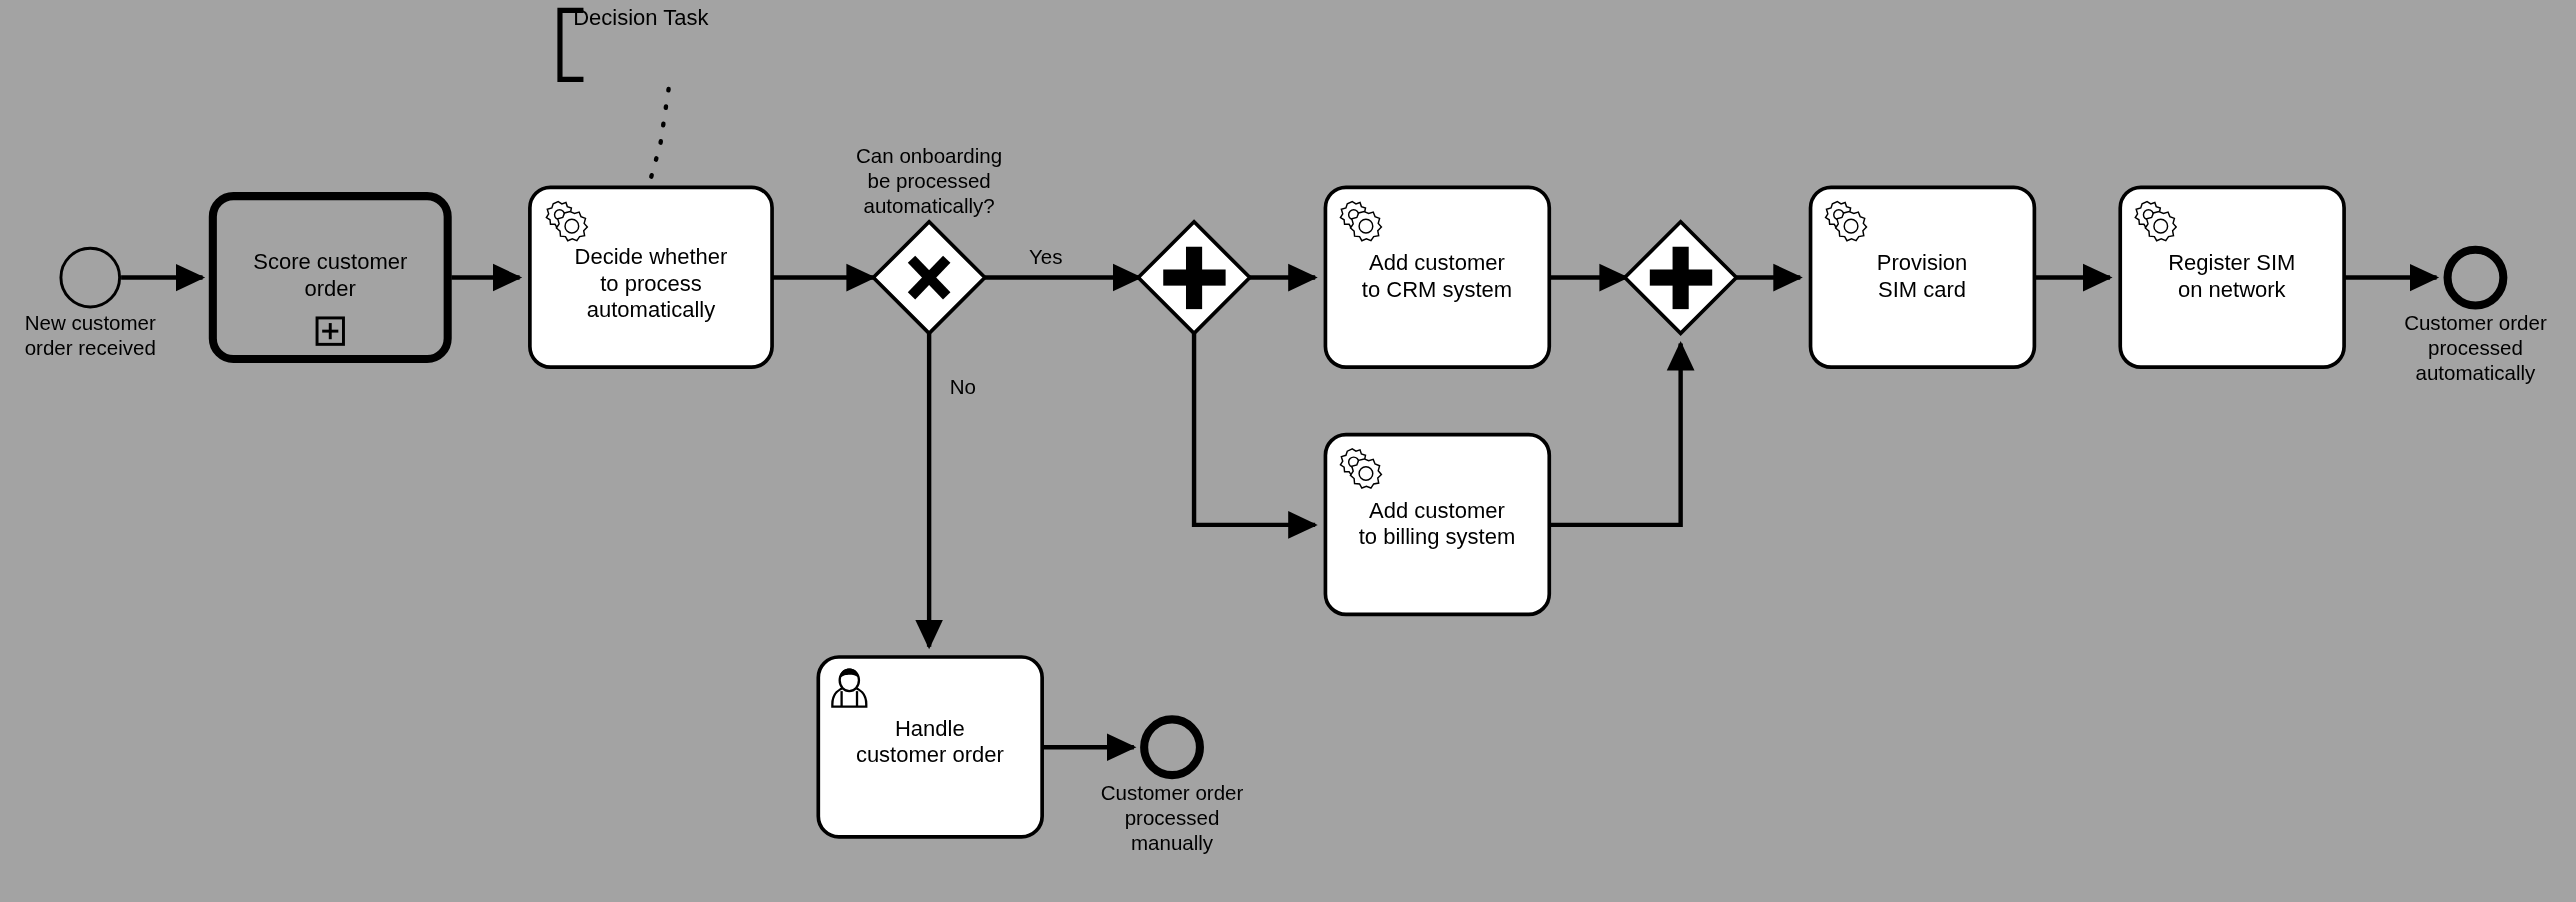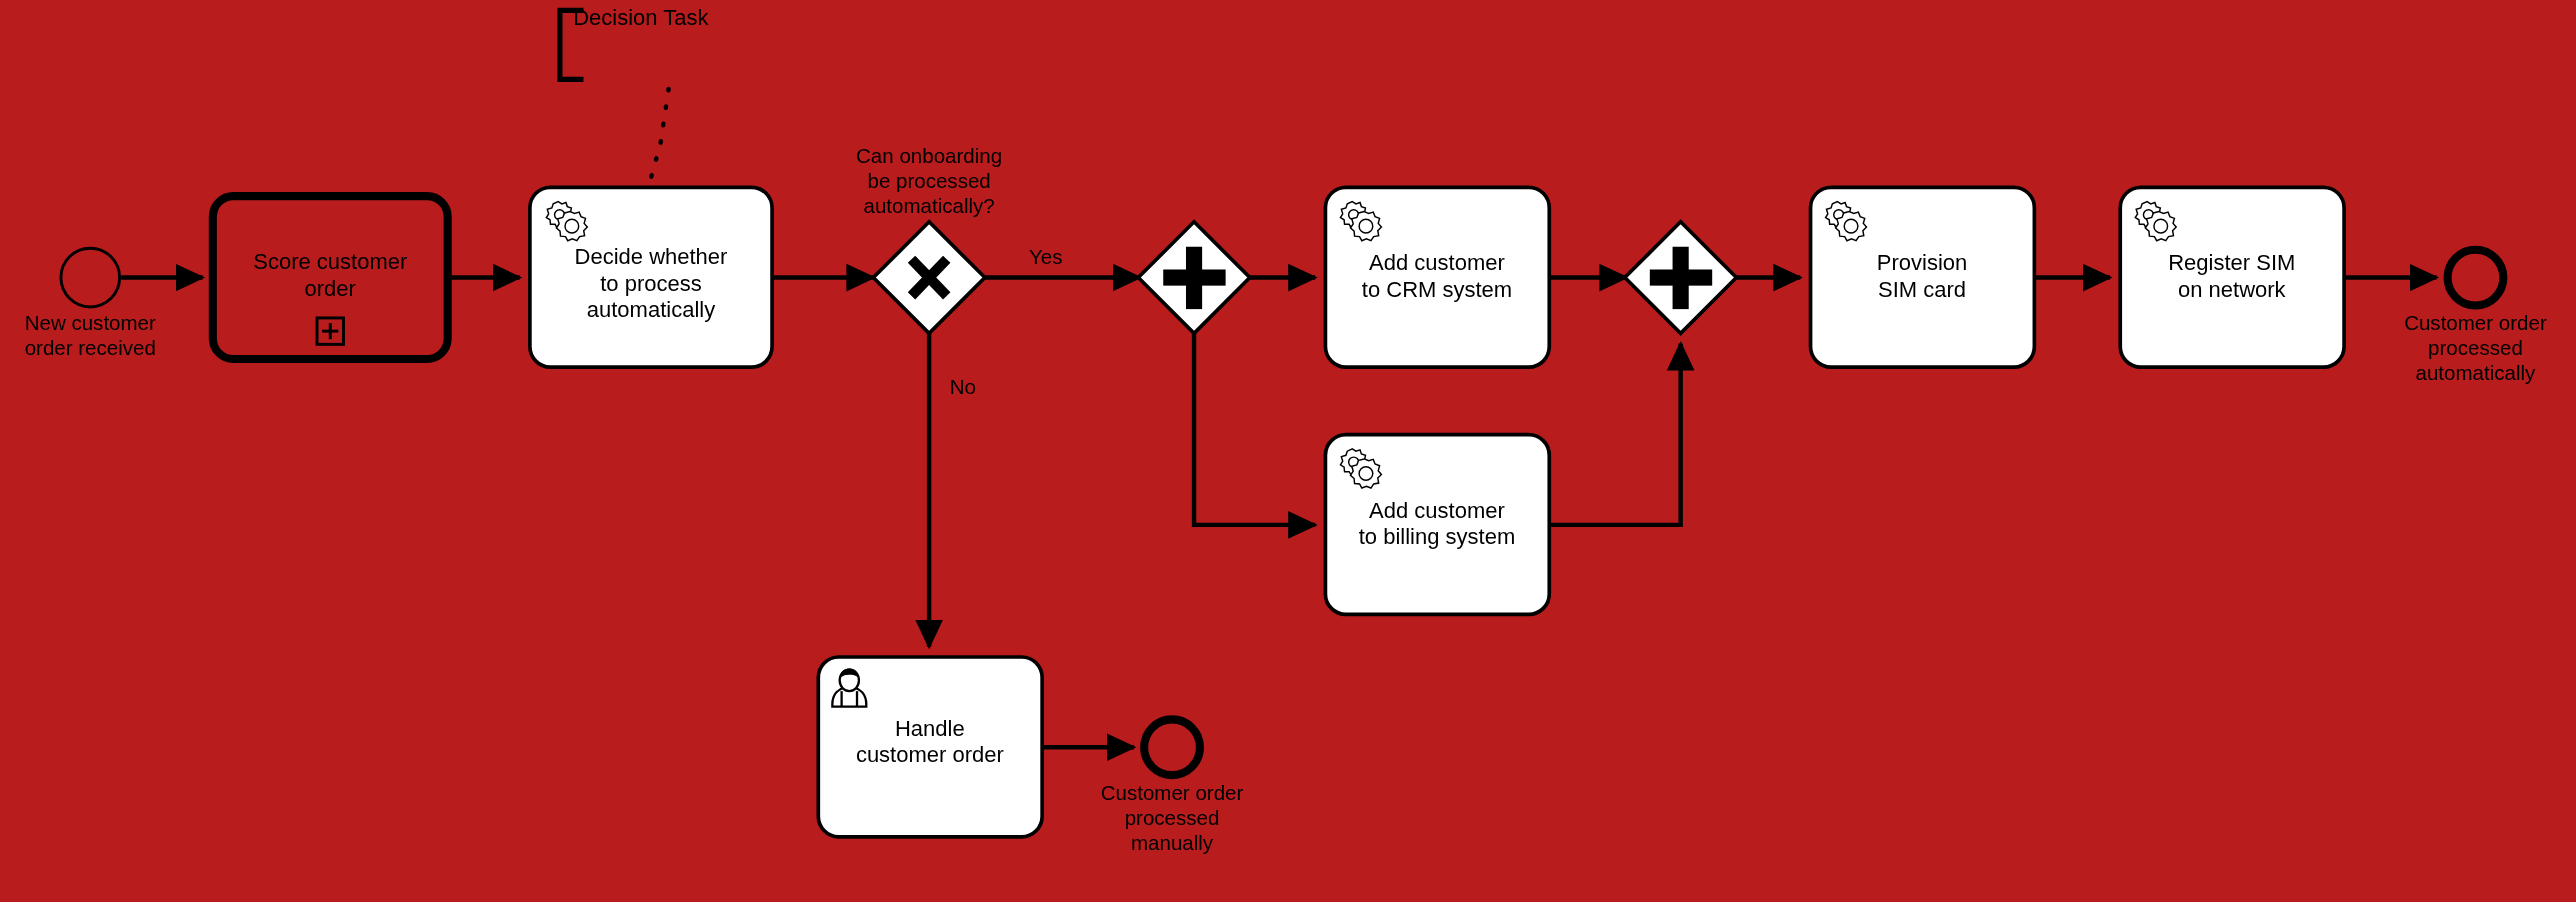--- a/index.html
+++ b/index.html
@@ -5,21 +5,21 @@
 <style>
   html, body {
     margin: 0;
     padding: 0;
     background: #ffffff;
   }
   #canvas-wrap {
     position: relative;
     width: 2576px;
     height: 903px;
-    background: #b91c1c;
+    background: #a3a3a3;
     overflow: hidden;
     font-family: "Liberation Sans", sans-serif;
   }
   svg#bpmn {
     display: block;
     width: 2576px;
     height: 903px;
   }
   text {
     font-family: "Liberation Sans", sans-serif;

